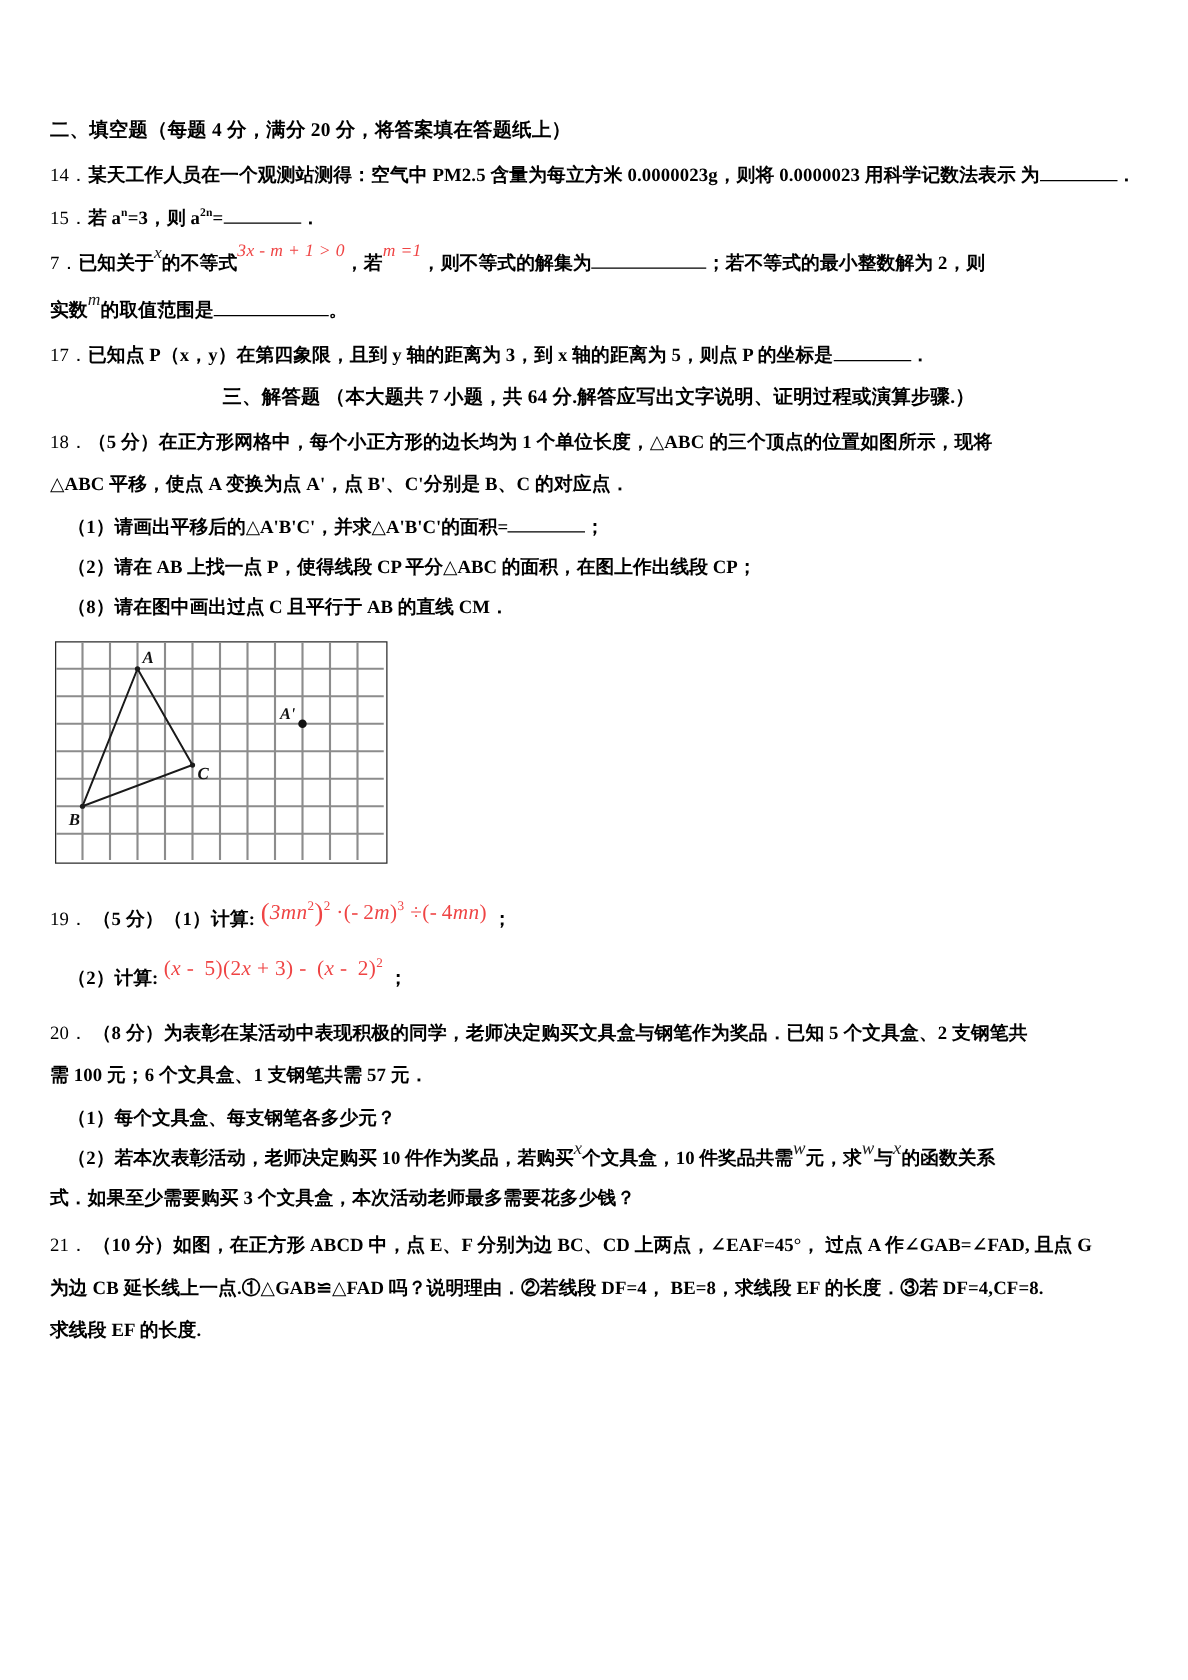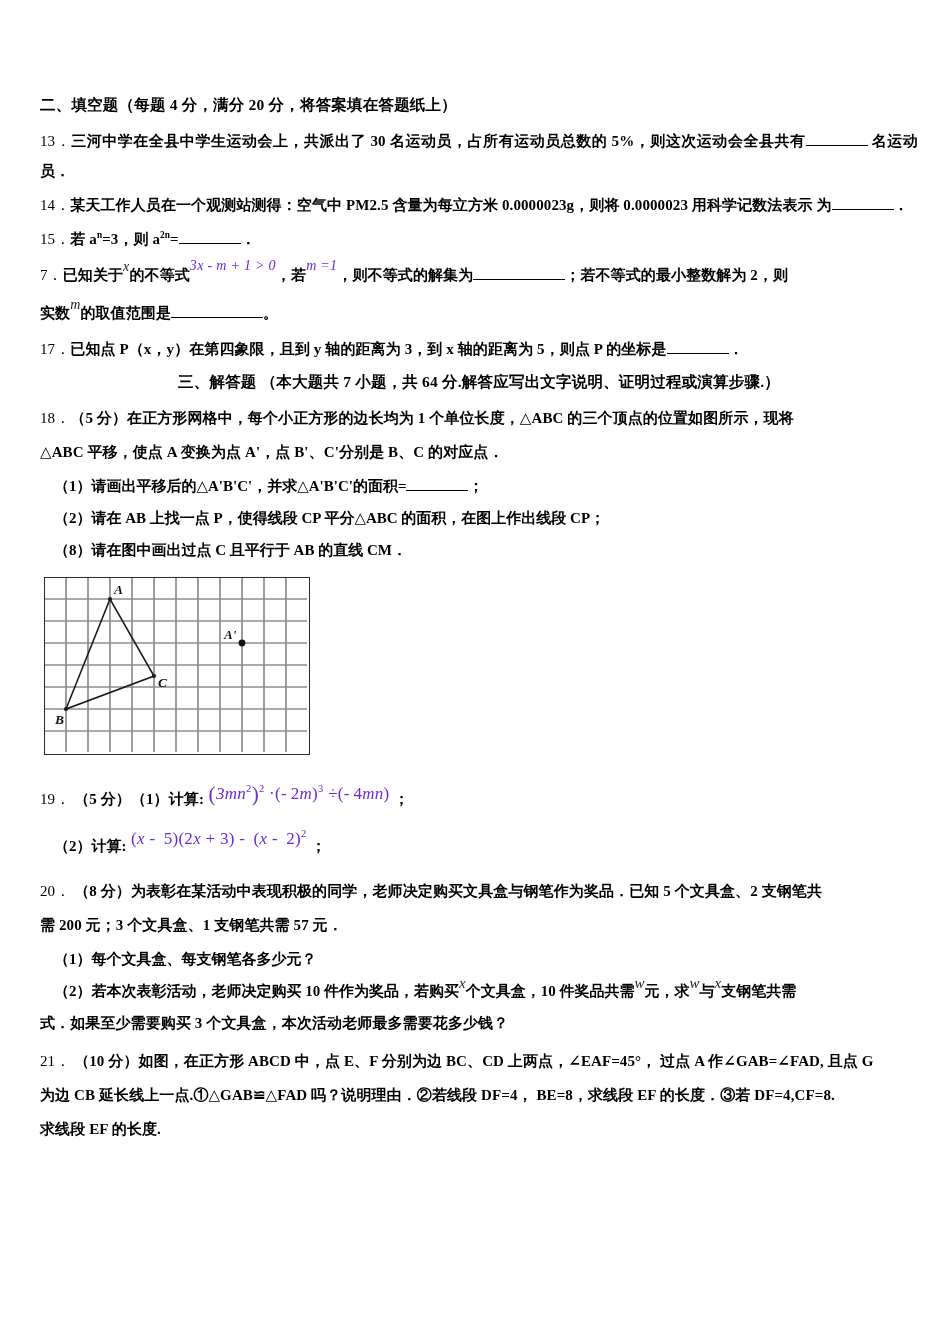--- a/index.html
+++ b/index.html
@@ -68,21 +68,21 @@
   .mi {
     font-family: "Liberation Serif", "DejaVu Serif", serif;
     font-style: italic;
     font-weight: normal;
     color: #1a1a1a;
   }
   .mf {
     font-family: "Liberation Serif", "DejaVu Serif", serif;
     font-weight: normal;
     font-size: 17px;
-    color: #6d28d9;
+    color: #ef4444;
     letter-spacing: 0.3px;
   }
   .mf i { font-style: italic; }
   .mf sup { font-size: 0.6em; }
   .sup-raise {
     position: relative;
     top: -9px;
     font-size: 14px;
     font-style: italic;
     font-weight: normal;
@@ -126,24 +126,20 @@
   }
 </style>
 </head>
 <body>
 
 <div class="page">
   <div class="content">
 
     <div class="sec-head">二、填空题（每题 4 分，满分 20 分，将答案填在答题纸上）</div>
 
-    <div class="q">
-      <span class="q-num">13．</span><span>三河中学在全县中学生运动会上，共派出了 30 名运动员，占所有运动员总数的 5%，则这次运动会全县共有</span><span class="blank b-md"></span>
-      <span>名运动员．</span>
-    </div>
 
     <div class="q">
       <span class="q-num">14．</span><span>某天工作人员在一个观测站测得：空气中 PM2.5 含量为每立方米 0.0000023g，则将 0.0000023 用科学记数法表示</span>
       <span>为</span><span class="blank b-md"></span><span>．</span>
     </div>
 
     <div class="q">
       <span class="q-num">15．</span><span>若 a</span><sup class="tight">n</sup><span>=3，则 a</span><sup class="tight">2n</sup><span>=</span><span class="blank b-md"></span><span>．</span>
     </div>
 
@@ -224,27 +220,27 @@
       <span>（2）计算:</span><span class="mf" style="position:relative; top:-7px;">
         (<i>x</i> -  5)(2<i>x</i> + 3) -  (<i>x</i> -  2)<sup class="tight">2</sup>
       </span><span>；</span>
     </div>
 
     <div class="q" style="margin-top:10px;">
       <span class="q-num">20．</span>
       <span>（8 分）</span><span>为表彰在某活动中表现积极的同学，老师决定购买文具盒与钢笔作为奖品．已知 5 个文具盒、2 支钢笔共</span>
     </div>
     <div class="q">
-      <span>需 200 元；3 个文具盒、1 支钢笔共需 57 元．</span>
+      <span>需 100 元；6 个文具盒、1 支钢笔共需 57 元．</span>
     </div>
     <div class="sub">
       <span>（1）每个文具盒、每支钢笔各多少元？</span>
     </div>
     <div class="sub">
-      <span>（2）若本次表彰活动，老师决定购买 10 件作为奖品，若购买</span><span class="mi inline-math-raise">x</span><span>个文具盒，10 件奖品共需</span><span class="mi inline-math-raise">w</span><span>元，求</span><span class="mi inline-math-raise">w</span><span>与</span><span class="mi inline-math-raise">x</span><span>支钢笔共需</span>
+      <span>（2）若本次表彰活动，老师决定购买 10 件作为奖品，若购买</span><span class="mi inline-math-raise">x</span><span>个文具盒，10 件奖品共需</span><span class="mi inline-math-raise">w</span><span>元，求</span><span class="mi inline-math-raise">w</span><span>与</span><span class="mi inline-math-raise">x</span><span>的函数关系</span>
     </div>
     <div class="q">
       <span>式．如果至少需要购买 3 个文具盒，本次活动老师最多需要花多少钱？</span>
     </div>
 
     <div class="q" style="margin-top:8px;">
       <span class="q-num">21．</span>
       <span>（10 分）</span><span>如图，在正方形 ABCD 中，点 E、F 分别为边 BC、CD 上两点，∠EAF=45°， 过点 A 作∠GAB=∠FAD, 且点 G</span>
     </div>
     <div class="q">

